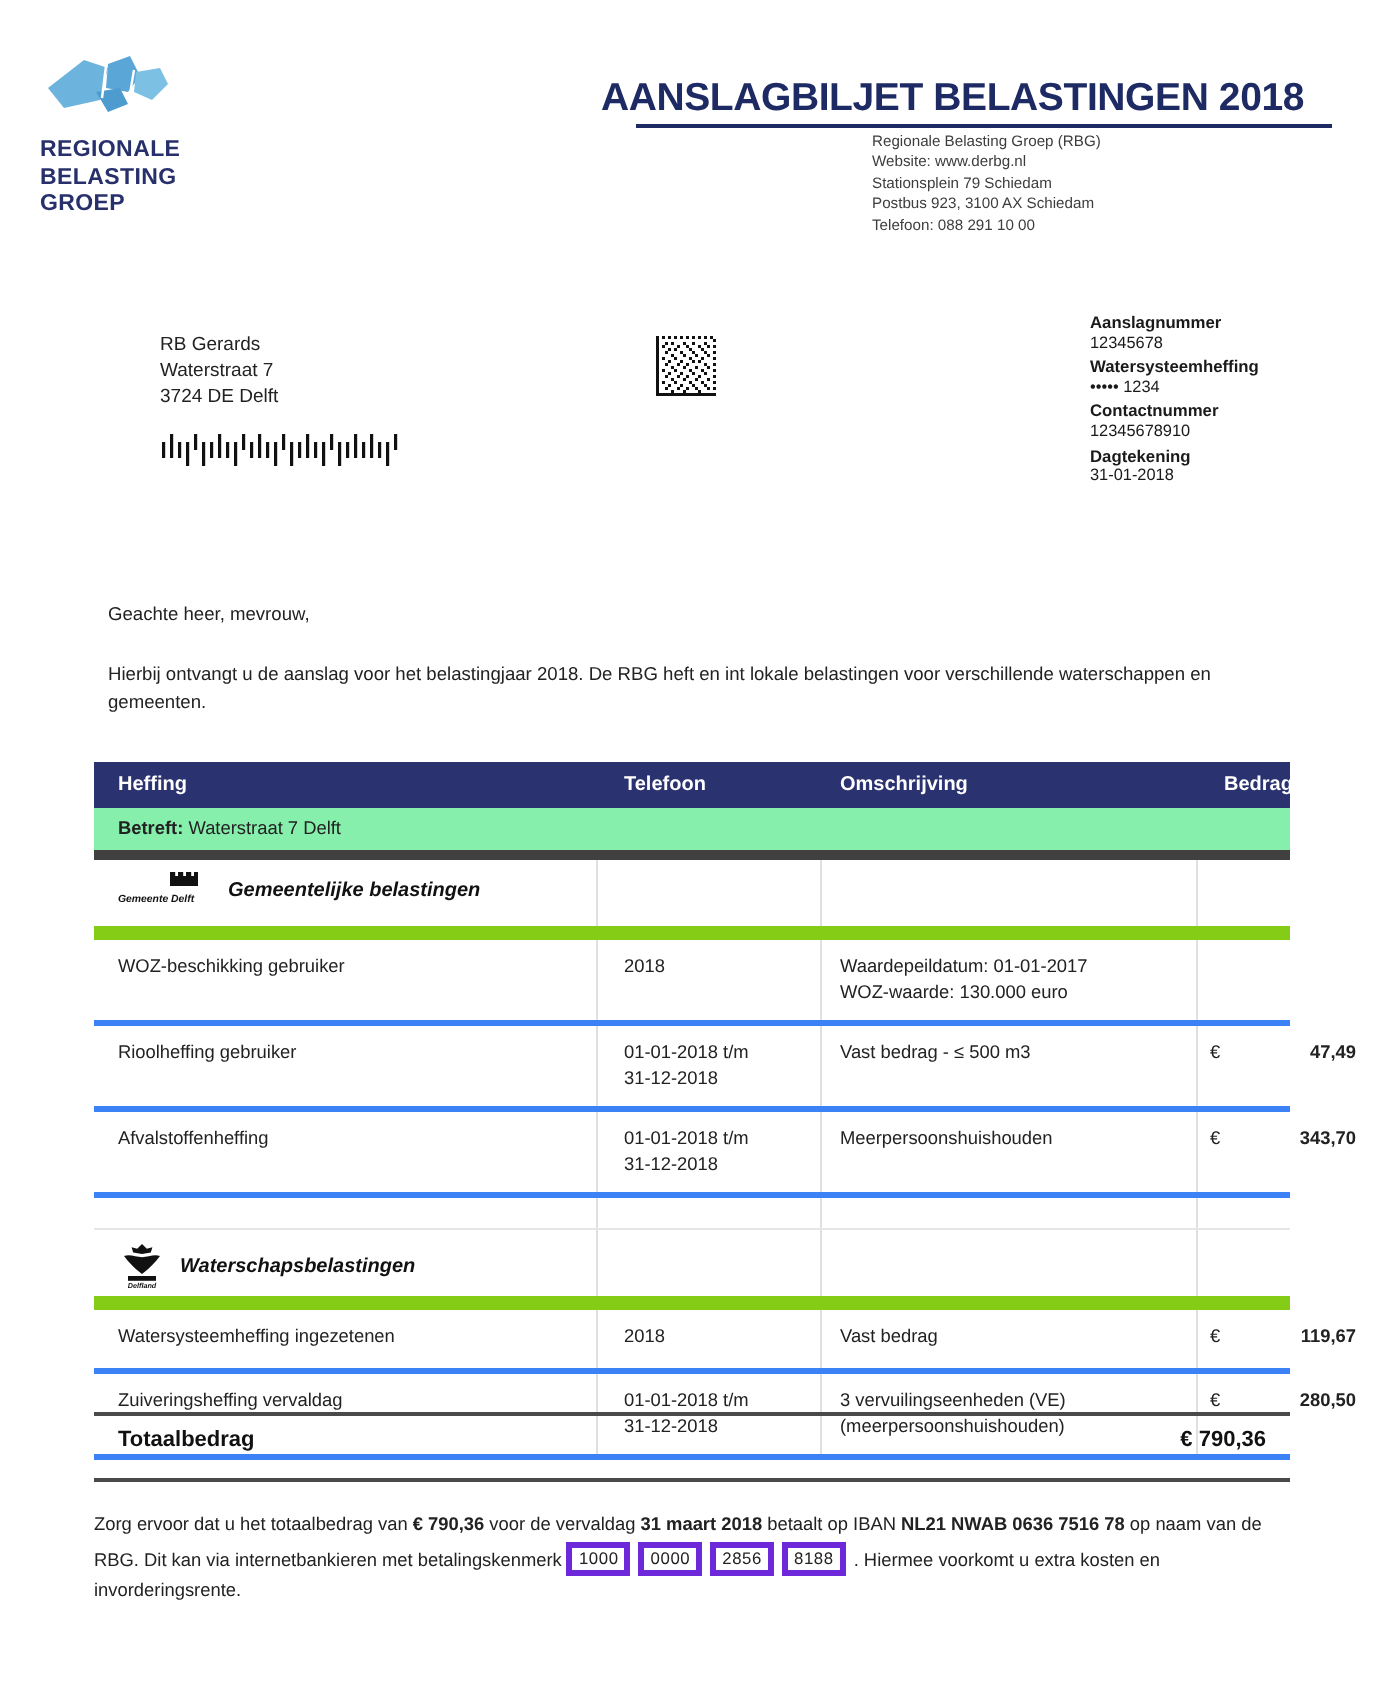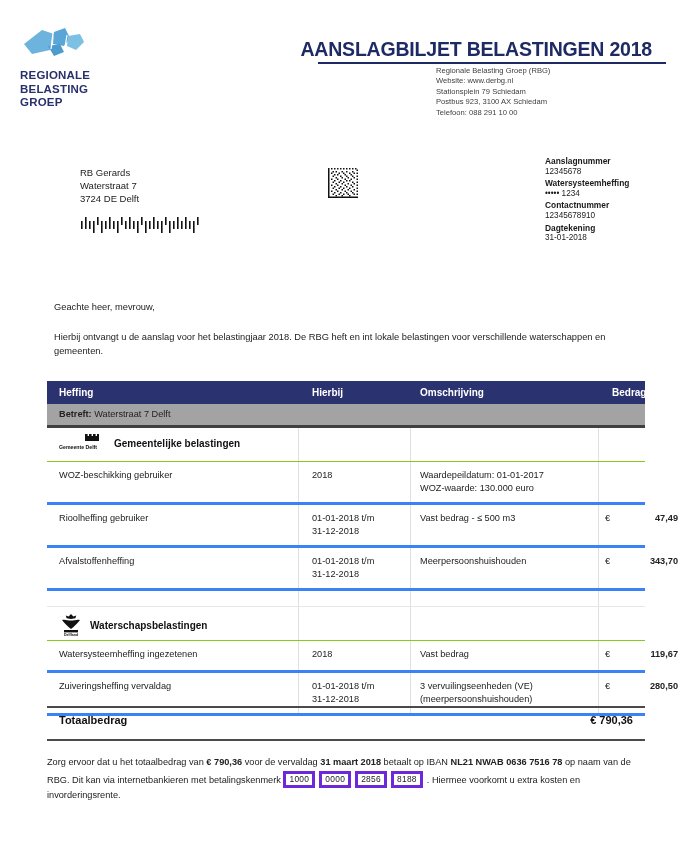--- a/index.html
+++ b/index.html
@@ -161,24 +161,24 @@
     top: 6px;
     font-size: 10px;
     font-weight: bold;
   }
   .th-heffing { left: 12px; }
   .th-periode { left: 265px; }
   .th-oms { left: 373px; }
   .th-bedrag { left: 565px; }
 
   .betreft-row {
-    background: #a3a3a3;
+    background: #86efac;
     height: 21px;
     position: relative;
-    border-bottom: 3px solid #404040;
+    border-bottom: 5px solid #404040;
   }
   .betreft-row .txt {
     position: absolute;
     left: 12px;
     top: 5px;
     font-size: 9.2px;
     color: #222;
   }
   .betreft-row .txt b { font-weight: bold; }
 
@@ -192,21 +192,22 @@
     width: 1px;
     background: #e0e0e0;
   }
   .cl1 { left: 251px; }
   .cl2 { left: 363px; }
   .cl3 { left: 551px; }
 
   .sect-row {
     position: relative;
     height: 33px;
-    border-bottom: 1px solid #84cc16;
+    border-bottom: 7px solid #84cc16;
+    font-style: italic;
   }
   .sect-inner {
     position: absolute;
     left: 12px;
     top: 6px;
     display: flex;
     align-items: center;
     gap: 7px;
   }
   .sect-title {
@@ -482,21 +483,21 @@
     <div class="ref-value">31-01-2018</div>
   </div>
 
   <div class="salutation">Geachte heer, mevrouw,</div>
   <div class="intro">Hierbij ontvangt u de aanslag voor het belastingjaar 2018. De RBG heft en int lokale belastingen voor verschillende waterschappen en gemeenten.</div>
 
   <div class="tbl">
 
     <div class="thead">
       <span class="th-heffing">Heffing</span>
-      <span class="th-periode">Hierbij</span>
+      <span class="th-periode">Telefoon</span>
       <span class="th-oms">Omschrijving</span>
       <span class="th-bedrag">Bedrag</span>
     </div>
 
     <div class="betreft-row">
       <div class="txt">
         <b>Betreft:</b>
         <span>Waterstraat 7 Delft</span>
       </div>
     </div>

